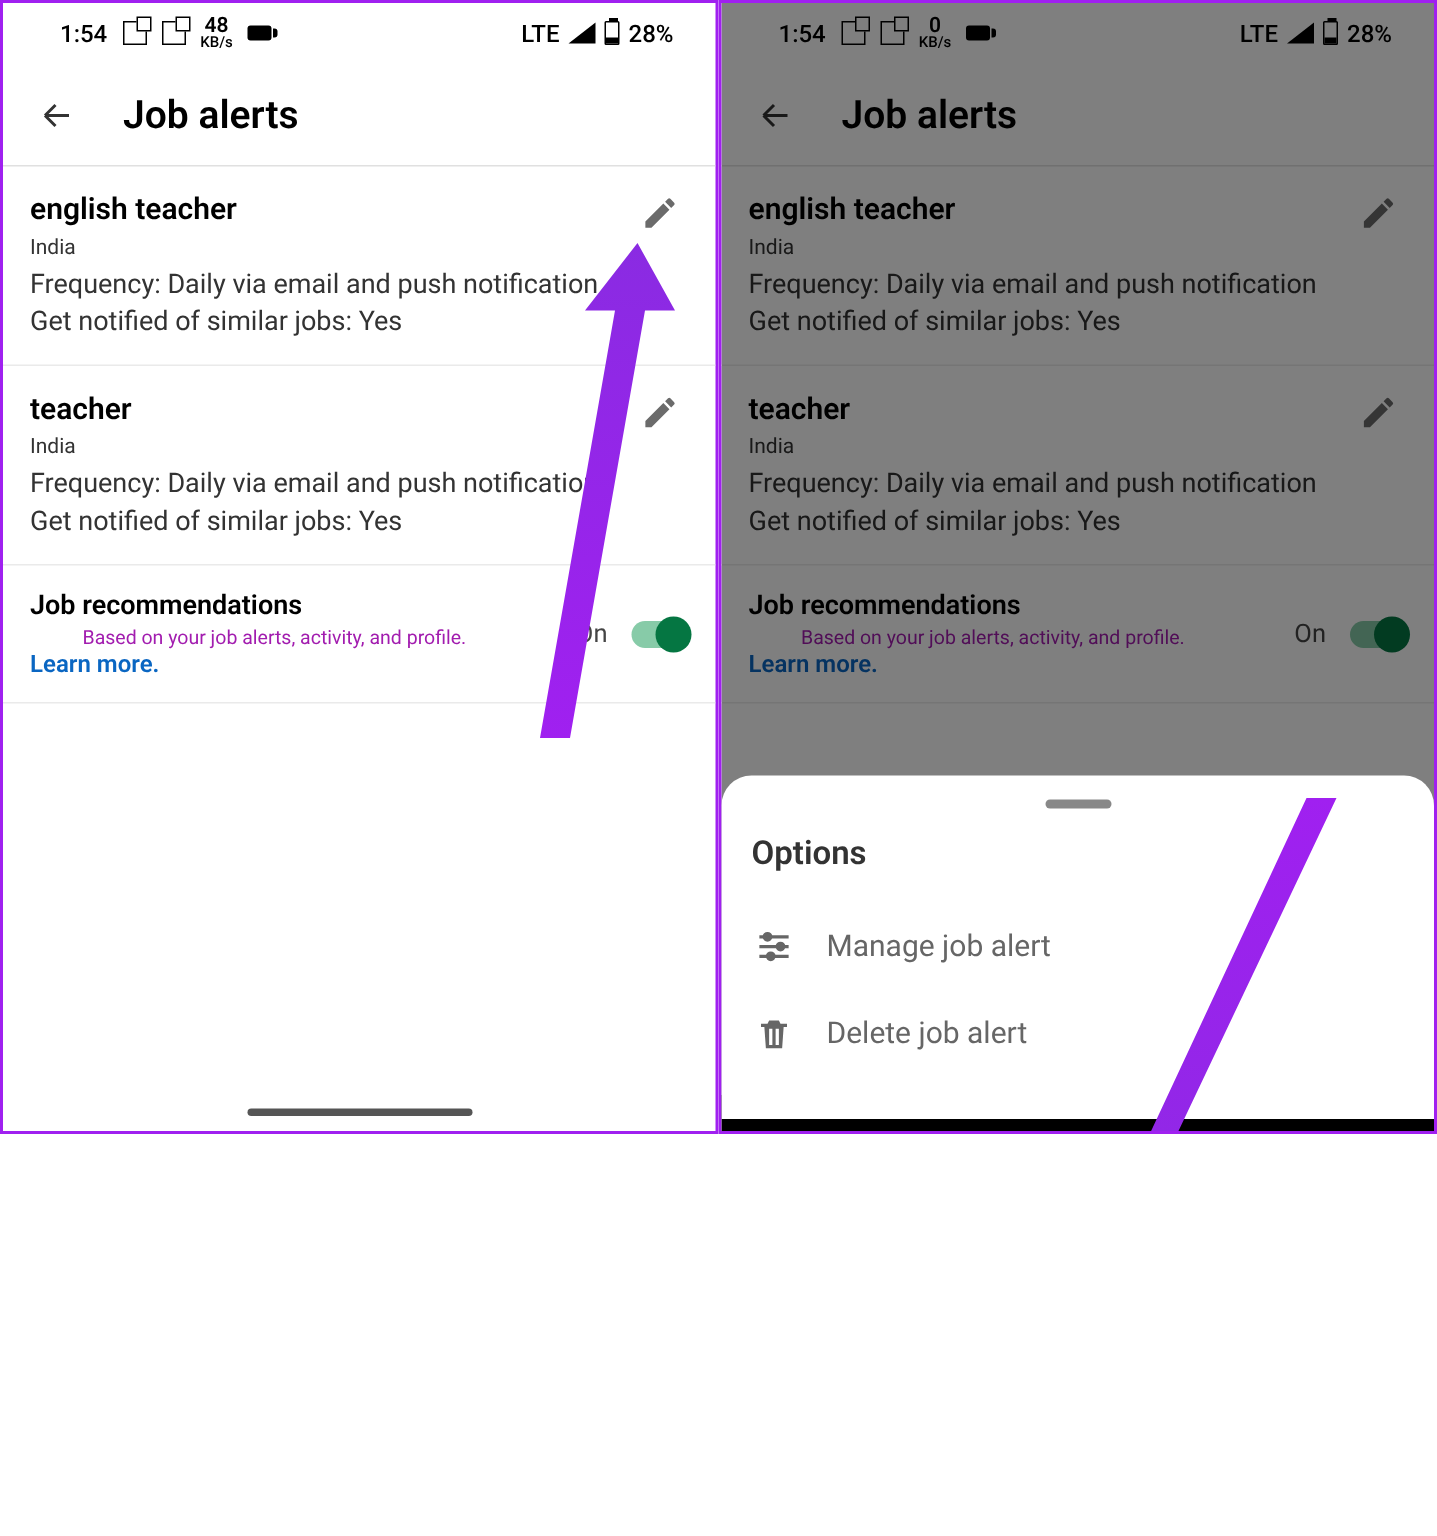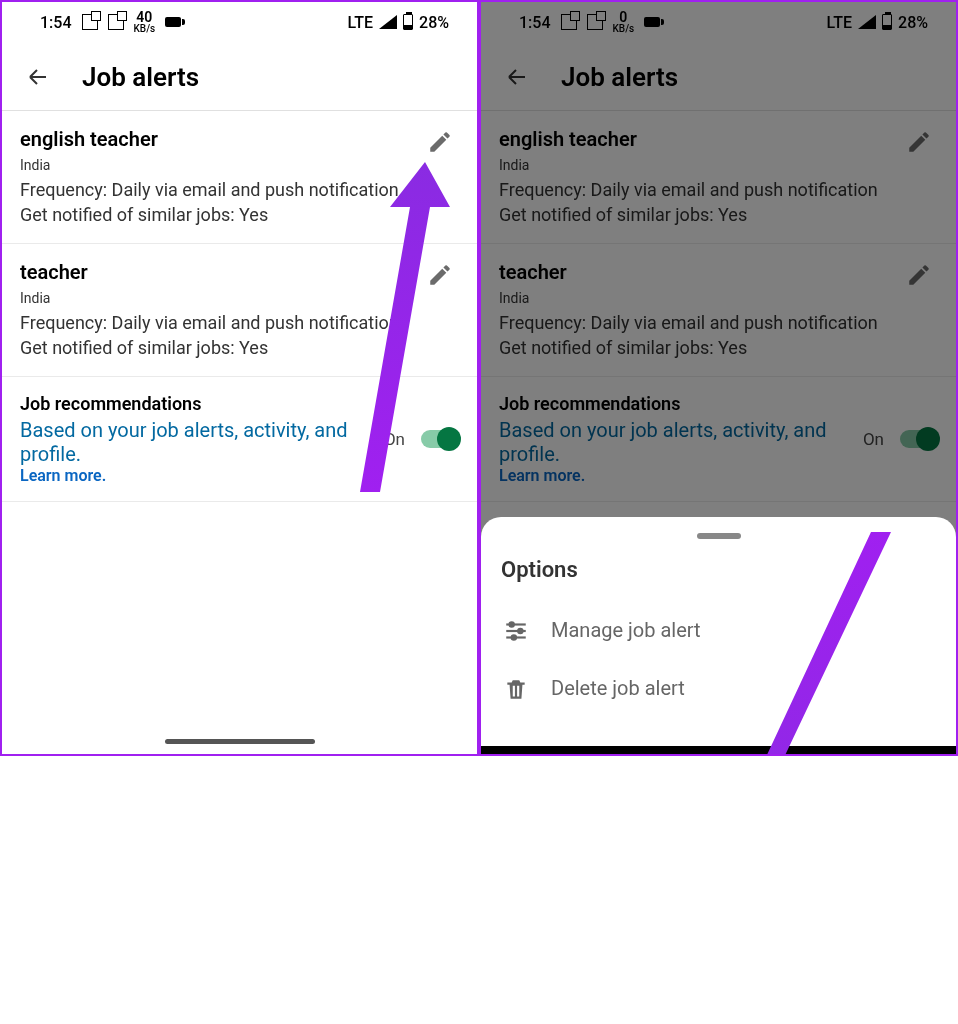--- a/index.html
+++ b/index.html
@@ -105,21 +105,21 @@
     color: #6b6b6b;
   }
   .rec-section {
     display: flex;
     align-items: center;
     padding: 16px 18px;
     border-bottom: 1px solid #eaeaea;
   }
   .rec-text { flex: 1; }
   .rec-title { font-size: 18px; font-weight: 600; margin-bottom: 4px; }
-  .rec-sub { font-size: 20px; color: #0369a1; }
+  .rec-sub { font-size: 13px; color: #a21caf; margin-left: 35px; }
   .rec-link { font-size: 16px; color: #0a66c2; font-weight: 600; }
   .rec-on { font-size: 17px; color: #444; margin: 0 16px; }
   .toggle {
     width: 38px; height: 18px;
     background: #87cba8;
     border-radius: 9px;
     position: relative;
   }
   .toggle::after {
     content: '';
@@ -181,21 +181,21 @@
 </head>
 <body>
 
 <div class="phone">
  <div class="phone-inner">
   <div class="status-bar">
     <div class="status-left">
       <span>1:54</span>
       <span class="status-icon-box"></span>
       <span class="status-icon-box"></span>
-      <span class="status-speed"><span class="n">40</span><br><span>KB/s</span></span>
+      <span class="status-speed"><span class="n">48</span><br><span>KB/s</span></span>
       <span class="status-id"></span>
     </div>
     <div class="status-right">
       <span>LTE</span>
       <span class="signal-tri"></span>
       <span class="battery-outline"></span>
       <span>28%</span>
     </div>
   </div>
 

